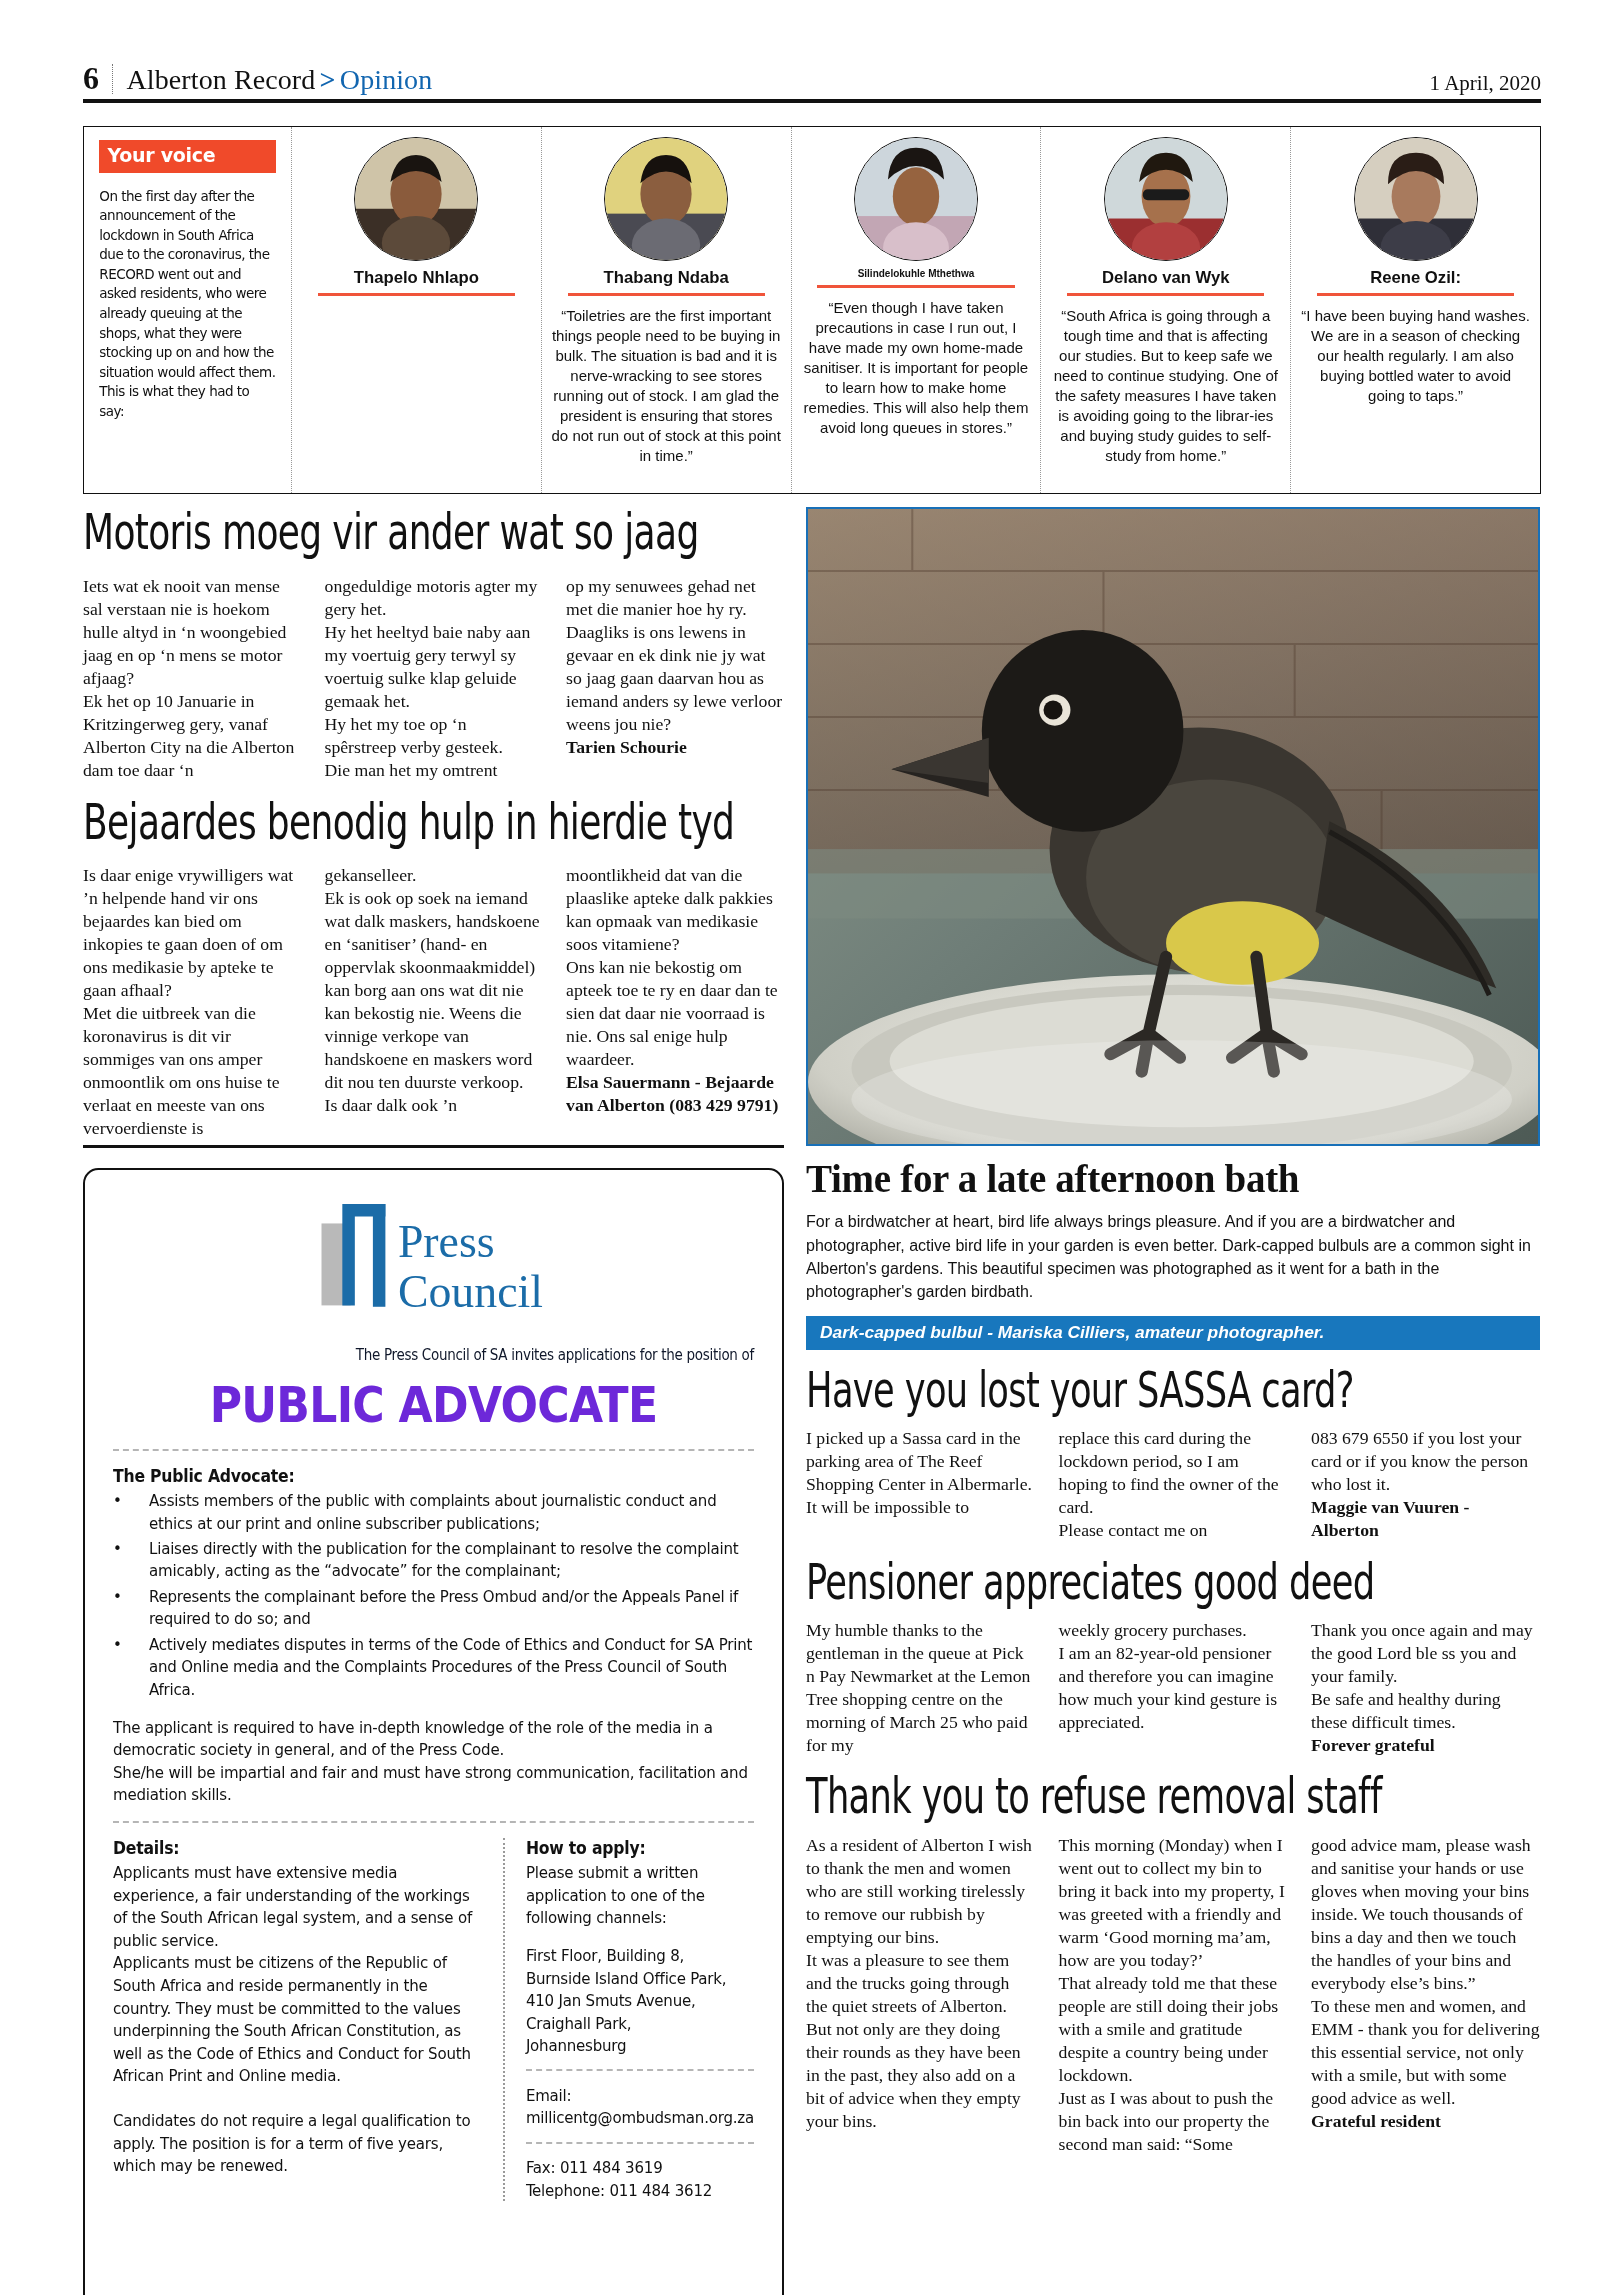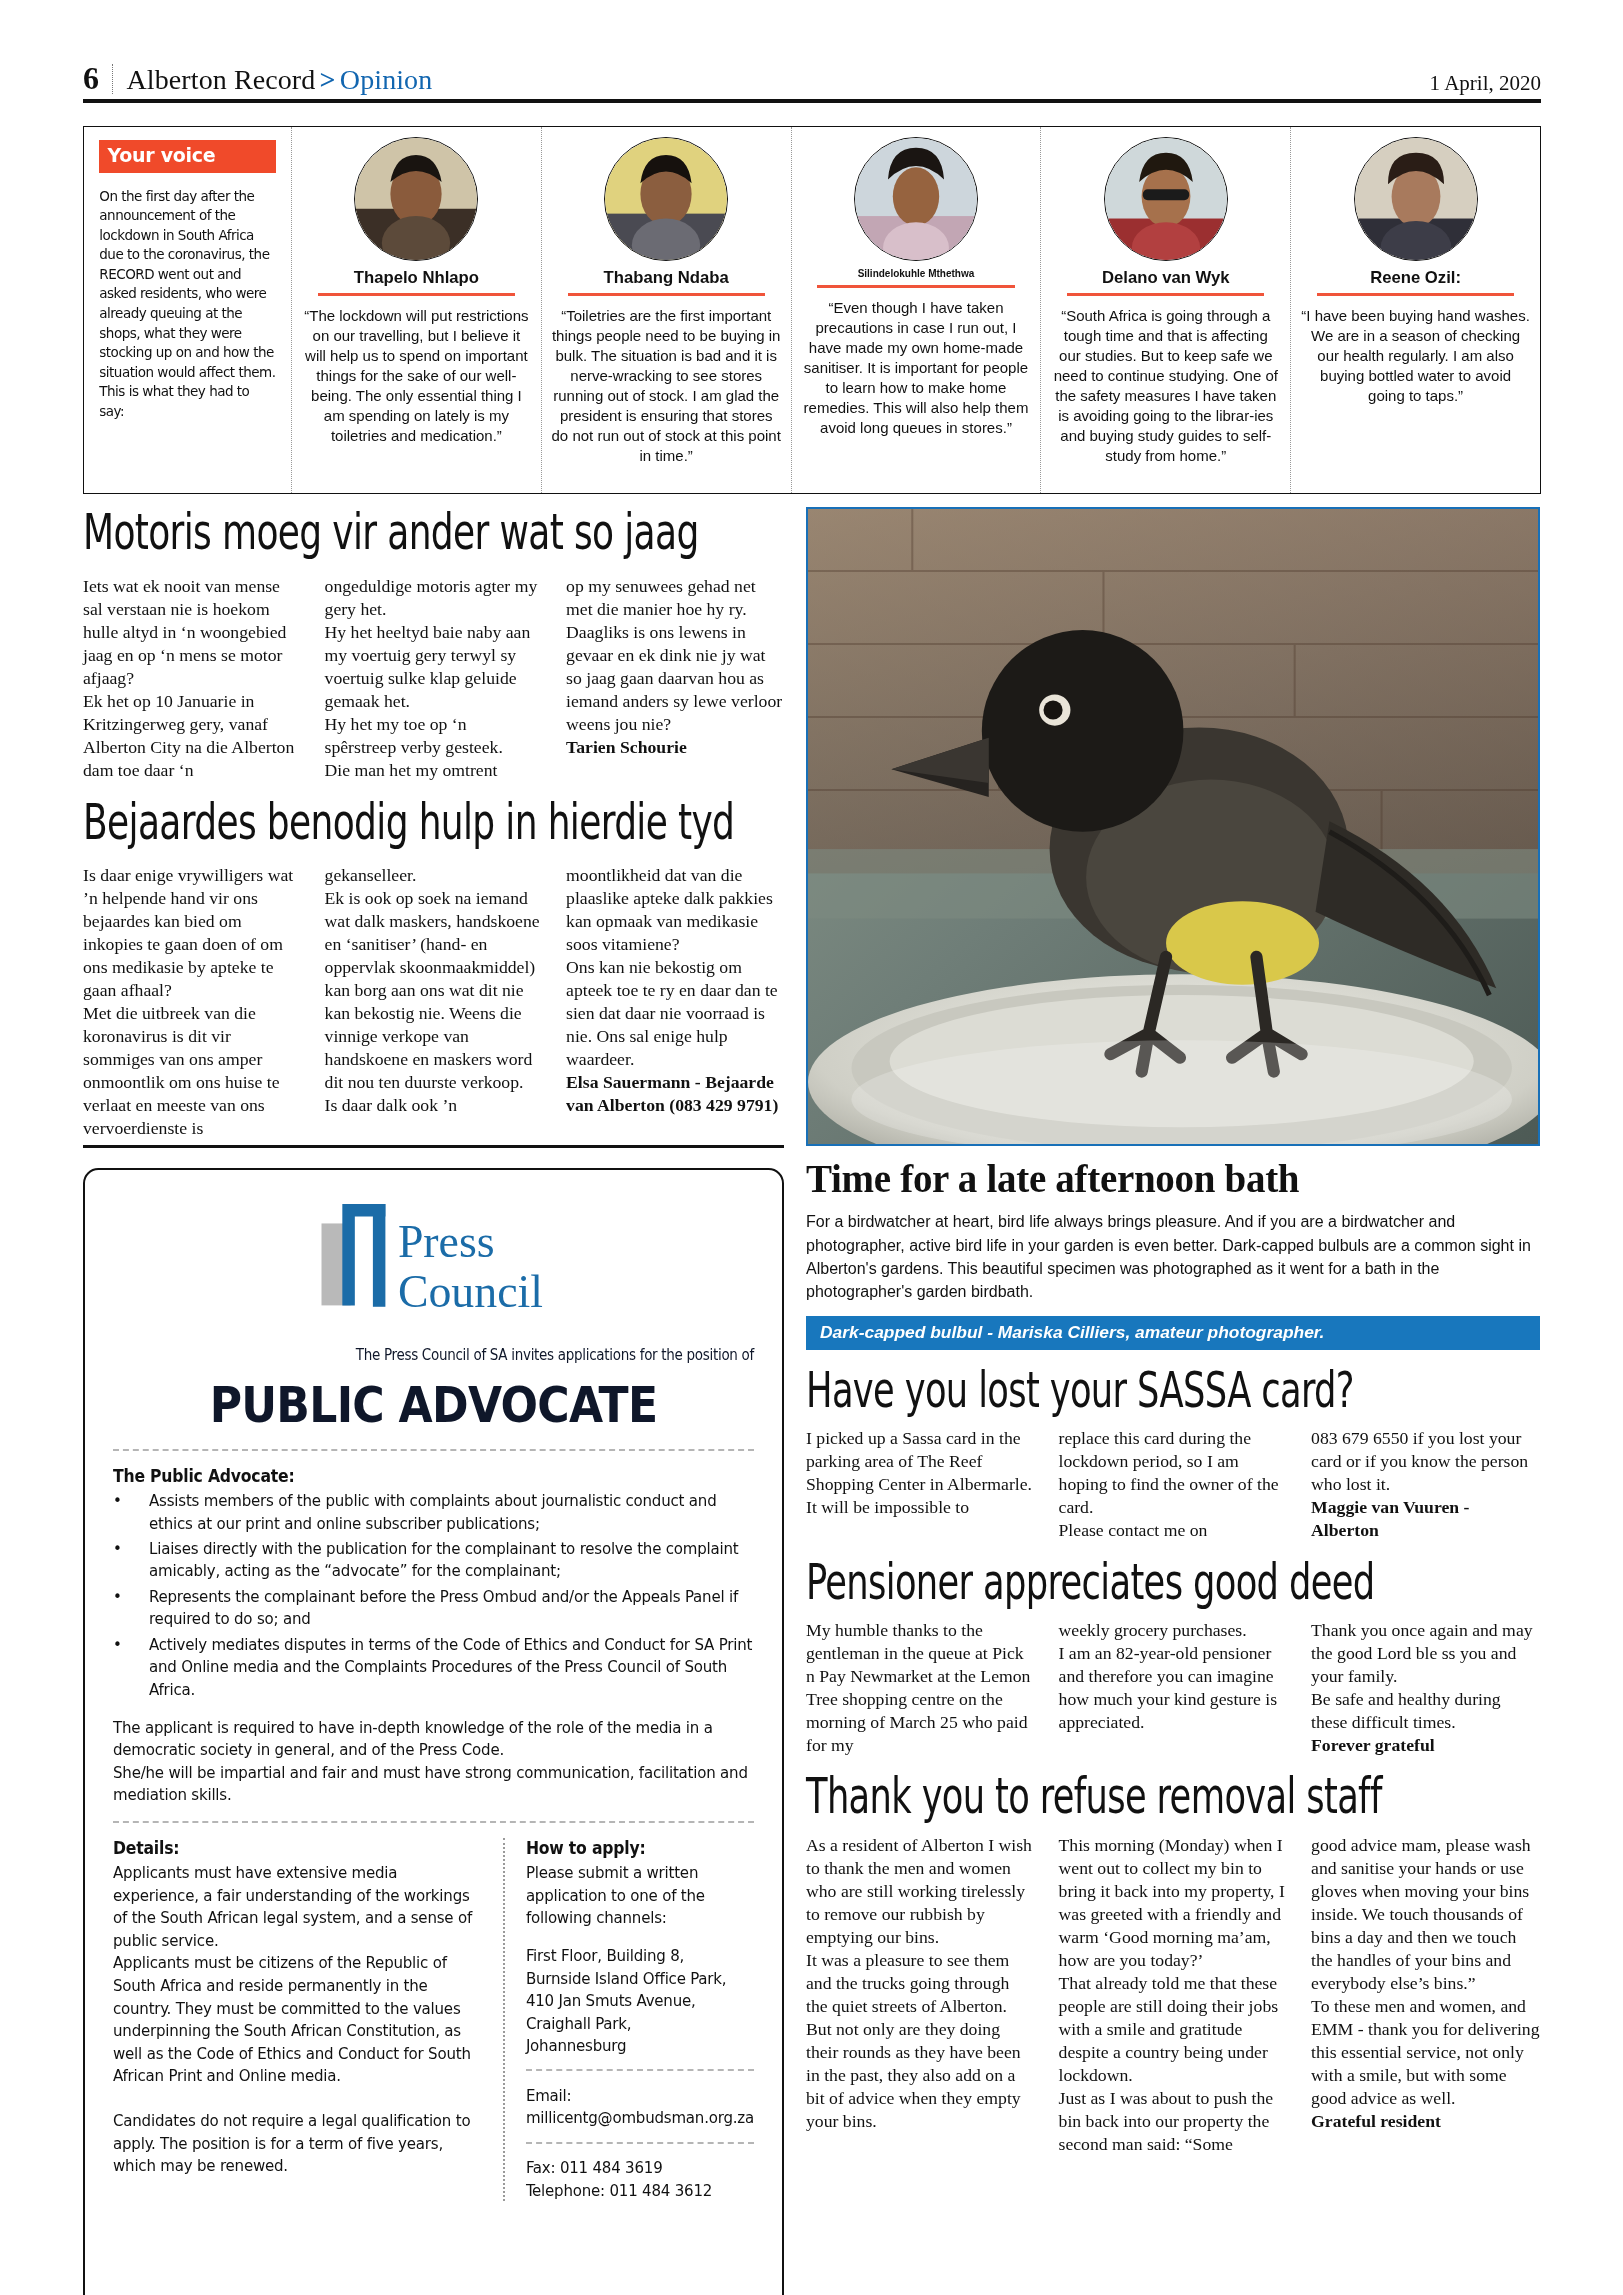--- a/index.html
+++ b/index.html
@@ -202,21 +202,21 @@
   .pc-invite {
     text-align: right;
     font-family: "DejaVu Sans Condensed", "Liberation Sans", sans-serif;
     font-size: 15px; color: #0f172a; margin-top: 9.7px; letter-spacing: -0.3px;
   }
   .pc-title {
     text-align: center;
     font-family: "DejaVu Sans Condensed", "Liberation Sans", sans-serif;
     font-weight: bold;
     font-size: 49px;
-    color: #0f172a;
+    color: #6d28d9;
     margin: 12.5px 0 5.6px 0;
     letter-spacing: -0.7px;
   }
   .dash {
     border-top: 2.1px dashed #b5b5b5; height: 0; margin: 15.3px 0 15.3px 0;
   }
   .pc-h { font-weight: bold; font-size: 17.4px; color: #111; margin-bottom: 2.8px; letter-spacing: -0.2px;}
   .pc-list { list-style: none; }
   .pc-list li {
     display: flex; font-size: 16.7px; line-height: 1.35; color: #111; margin-bottom: 2.8px;
@@ -277,21 +277,20 @@
               <rect width="100" height="100" fill="#cfc4a8"></rect>
               <rect y="58" width="100" height="42" fill="#3b2f26"></rect>
               <ellipse cx="50" cy="46" rx="21" ry="26" fill="#8a5b3c"></ellipse>
               <path d="M29 36 q21 -18 42 0 q-4 -22 -21 -22 q-17 0 -21 22z" fill="#191410"></path>
               <ellipse cx="50" cy="86" rx="28" ry="22" fill="#5c4a3a"></ellipse>
             </g>
           </svg>
       </div>
       <div class="vox-name">Thapelo Nhlapo</div>
       <div class="vox-rule"></div>
-      <div class="vox-quote">“The lockdown will put restrictions on our travelling, but I believe it will help us to spend on important things for the sake of our well-being. The only essential thing I am spending on lately is my toiletries and medication.”</div>
     </div>
 
     <div class="vox-col">
       <div class="portrait">
         <svg viewBox="0 0 100 100">
             <defs>
               <clipPath id="c2">
                 <circle cx="50" cy="50" r="50"></circle>
               </clipPath>
             </defs>

